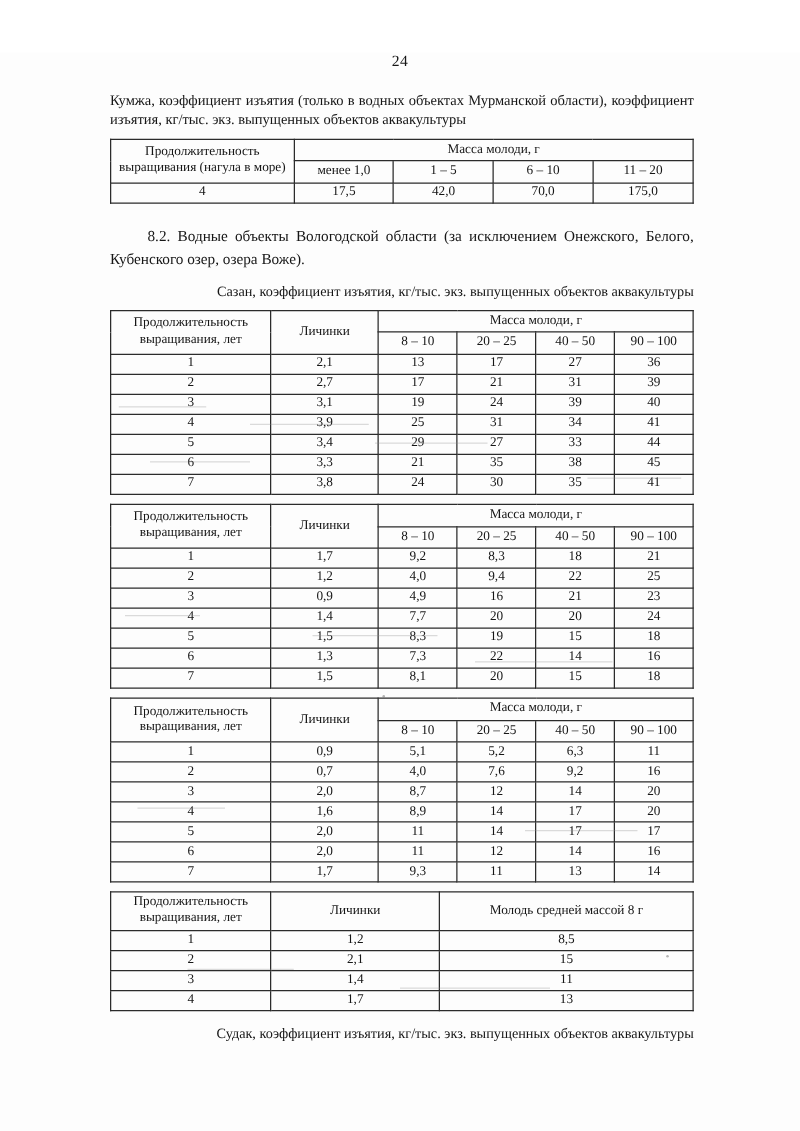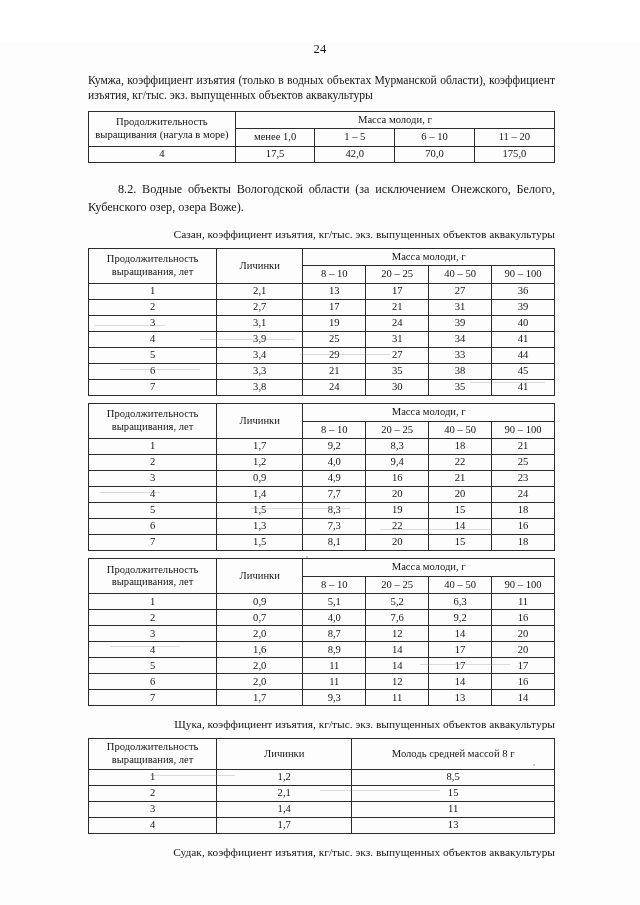--- a/index.html
+++ b/index.html
@@ -373,21 +373,20 @@
           <td class="val">7</td>
           <td class="val">1,7</td>
           <td class="val">9,3</td>
           <td class="val">11</td>
           <td class="val">13</td>
           <td class="val">14</td>
         </tr>
       </tbody>
     </table>
 
-    <p class="caption">Щука, коэффициент изъятия, кг/тыс. экз. выпущенных объектов аквакультуры</p>
     <table class="doc">
       <colgroup>
         <col style="width:27.5%">
           <col style="width:29%">
           <col style="width:43.5%">
       </colgroup>
       <tbody>
         <tr>
           <th class="hdr">Продолжительность выращивания, лет</th>
           <th class="hdr">Личинки</th>

